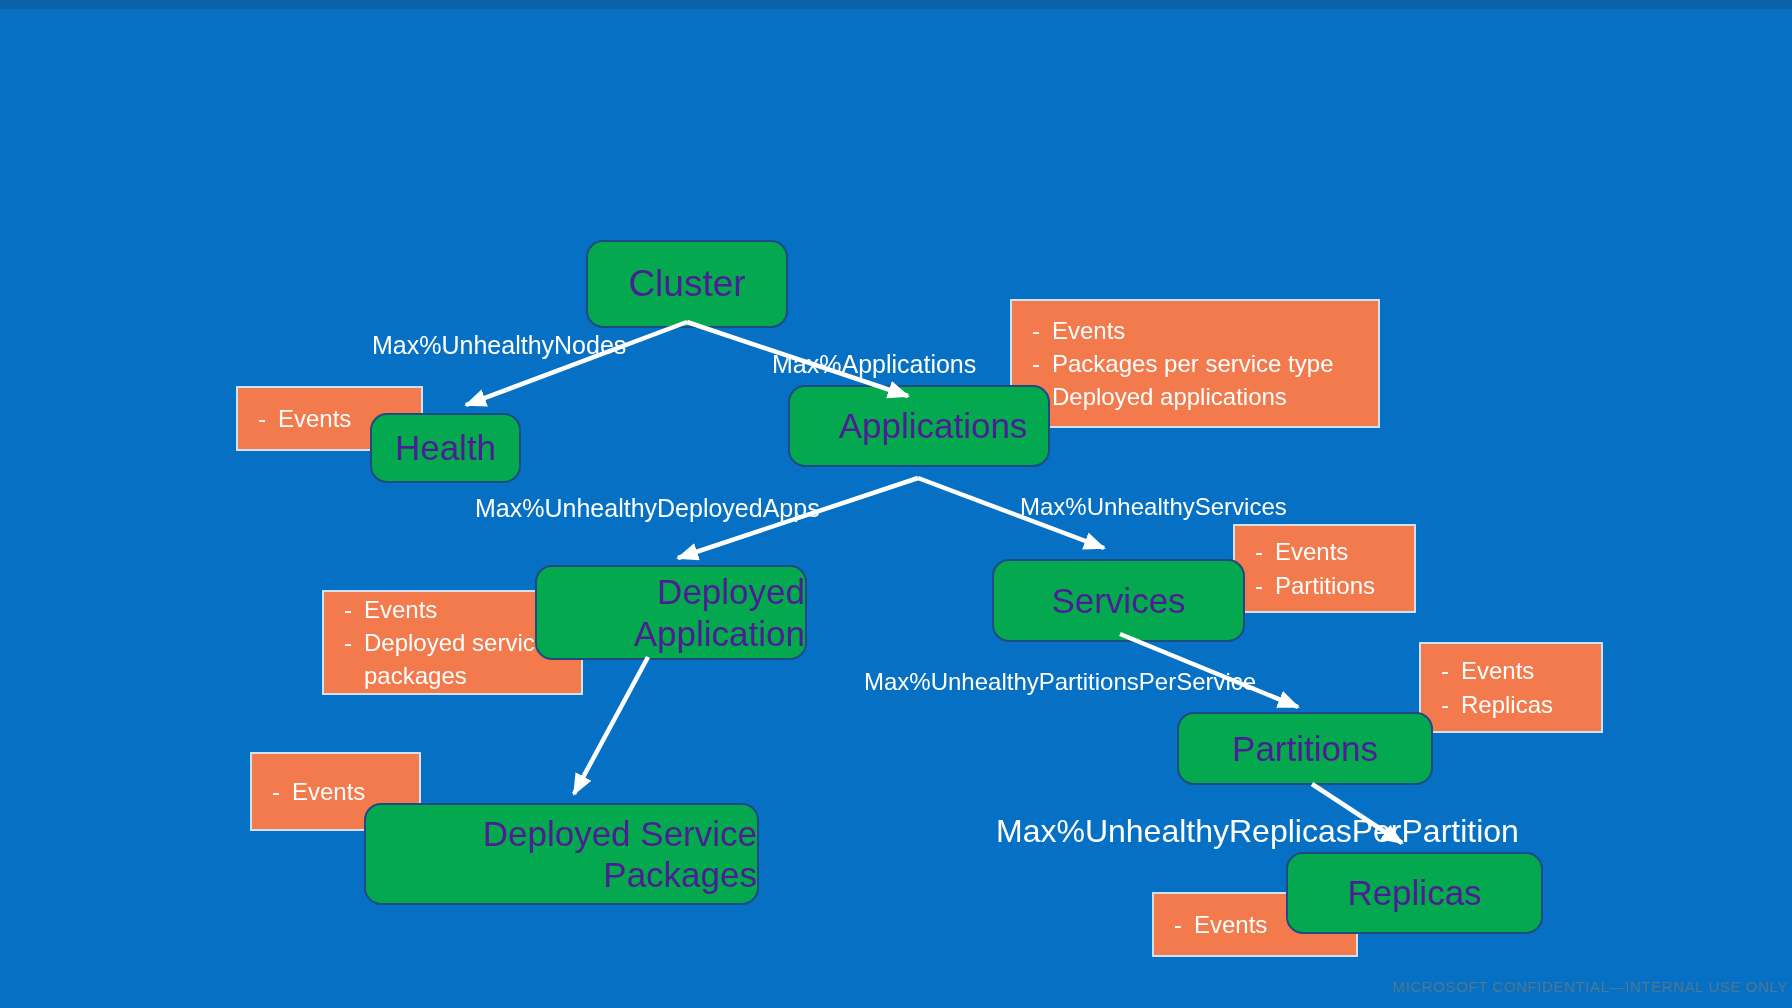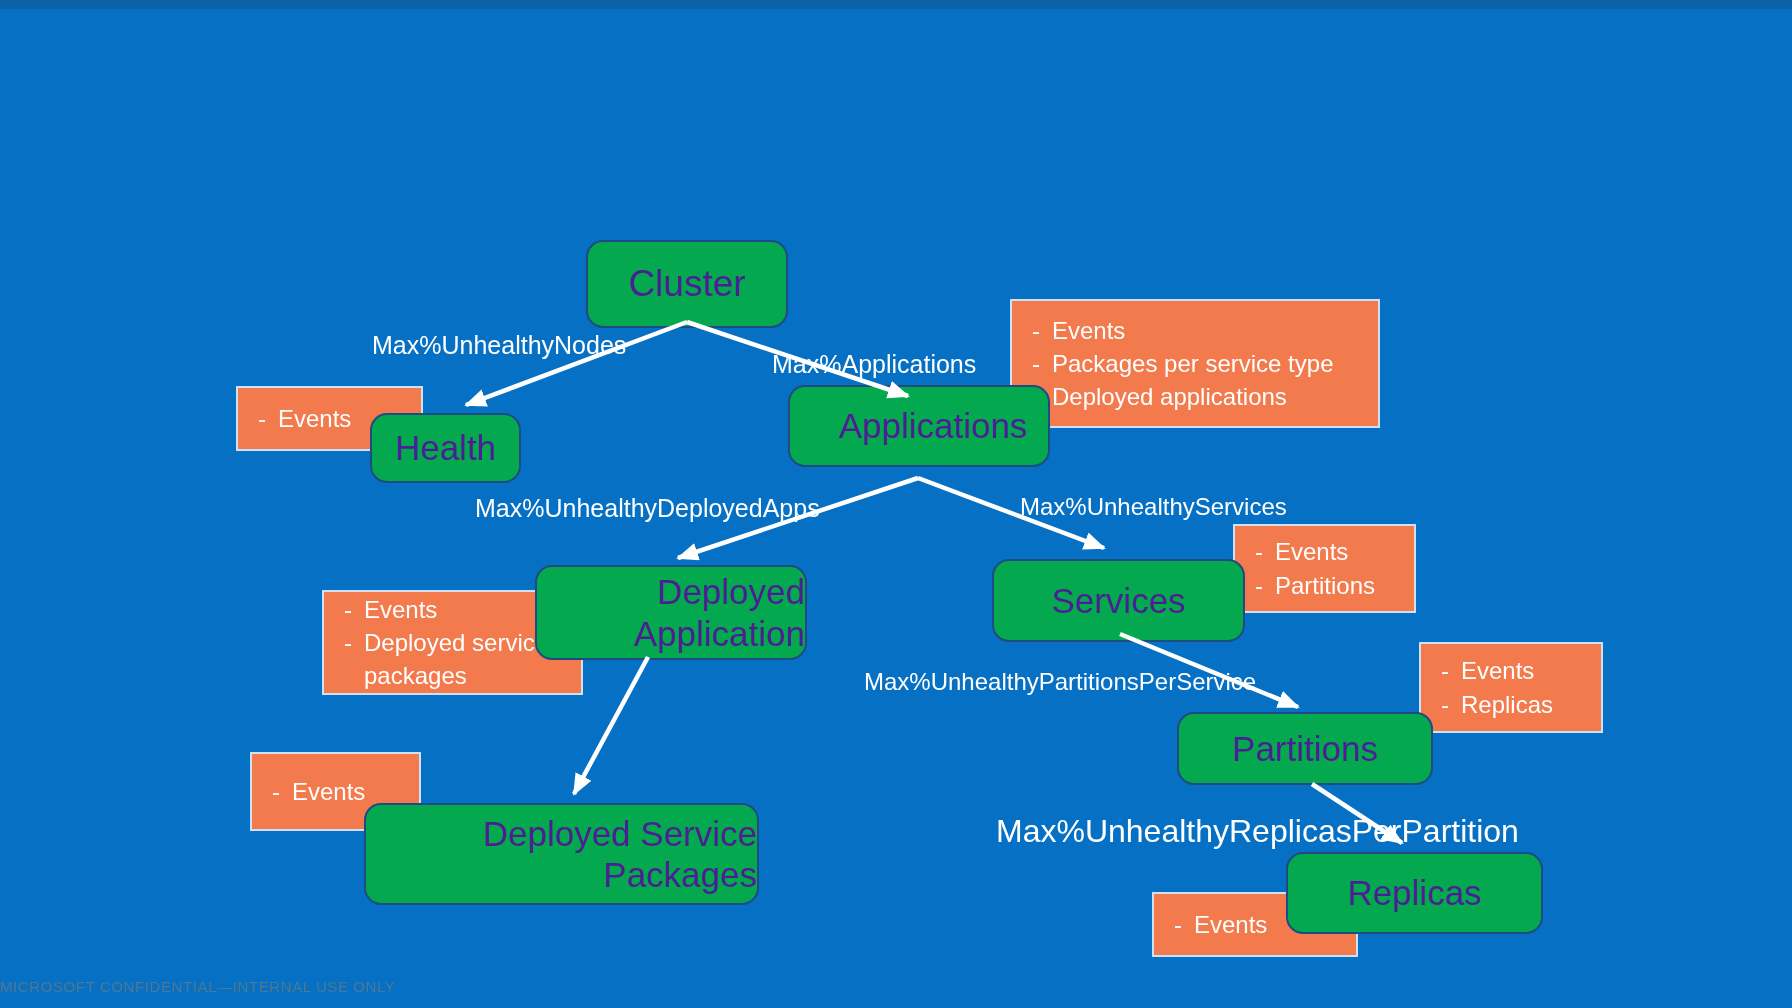--- a/index.html
+++ b/index.html
@@ -74,21 +74,21 @@
   }
   #lbl-unhealthy-nodes{left:372px;top:331px;}
   #lbl-unhealthy-apps{left:772px;top:350px;}
   #lbl-unhealthy-deployed-apps{left:475px;top:494px;}
   #lbl-unhealthy-services{left:1020px;top:493px;font-size:24px;}
   #lbl-unhealthy-partitions{left:864px;top:668px;font-size:24px;}
   #lbl-unhealthy-replicas{left:996px;top:813px;font-size:32px;}
 
   .slide-footer{
     position:absolute;left:0;right:4px;top:978px;
-    text-align:left;
+    text-align:right;
     color:#50778f;
     font-size:15px;letter-spacing:0.6px;
     z-index:4;
   }
 </style>
 </head>
 <body>
 
 <div class="slide">
   <div class="top-strip"></div>

